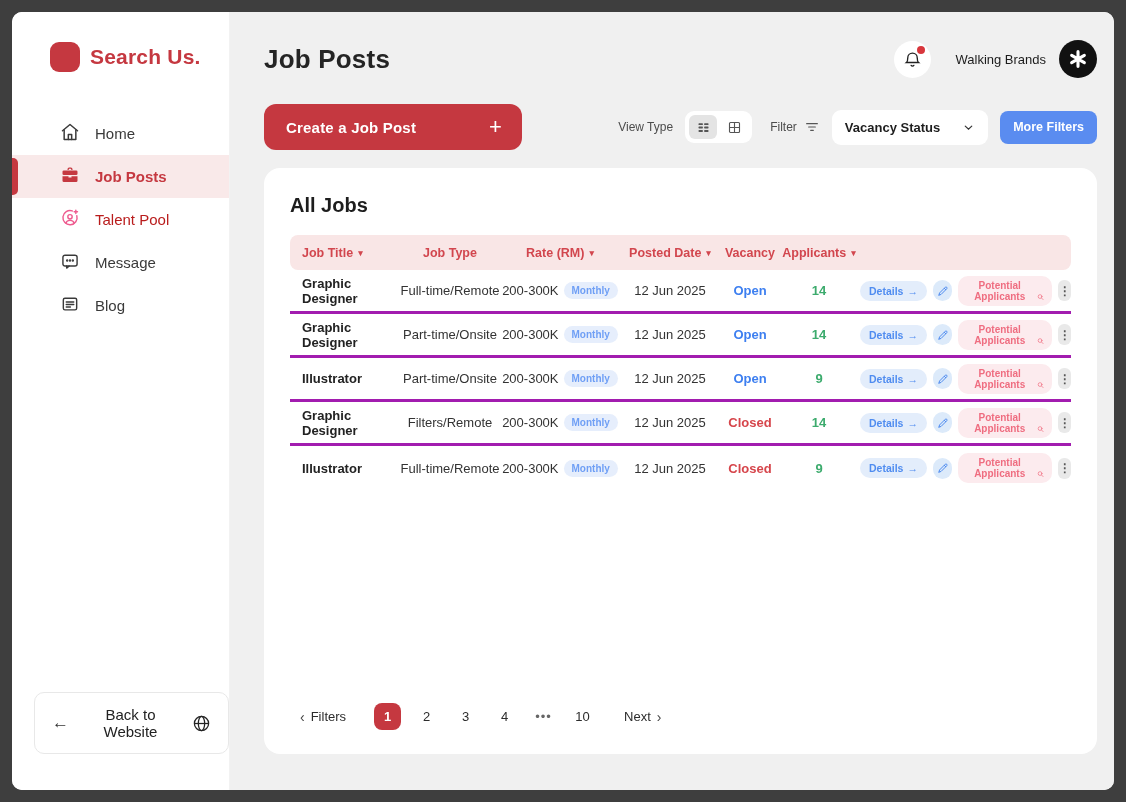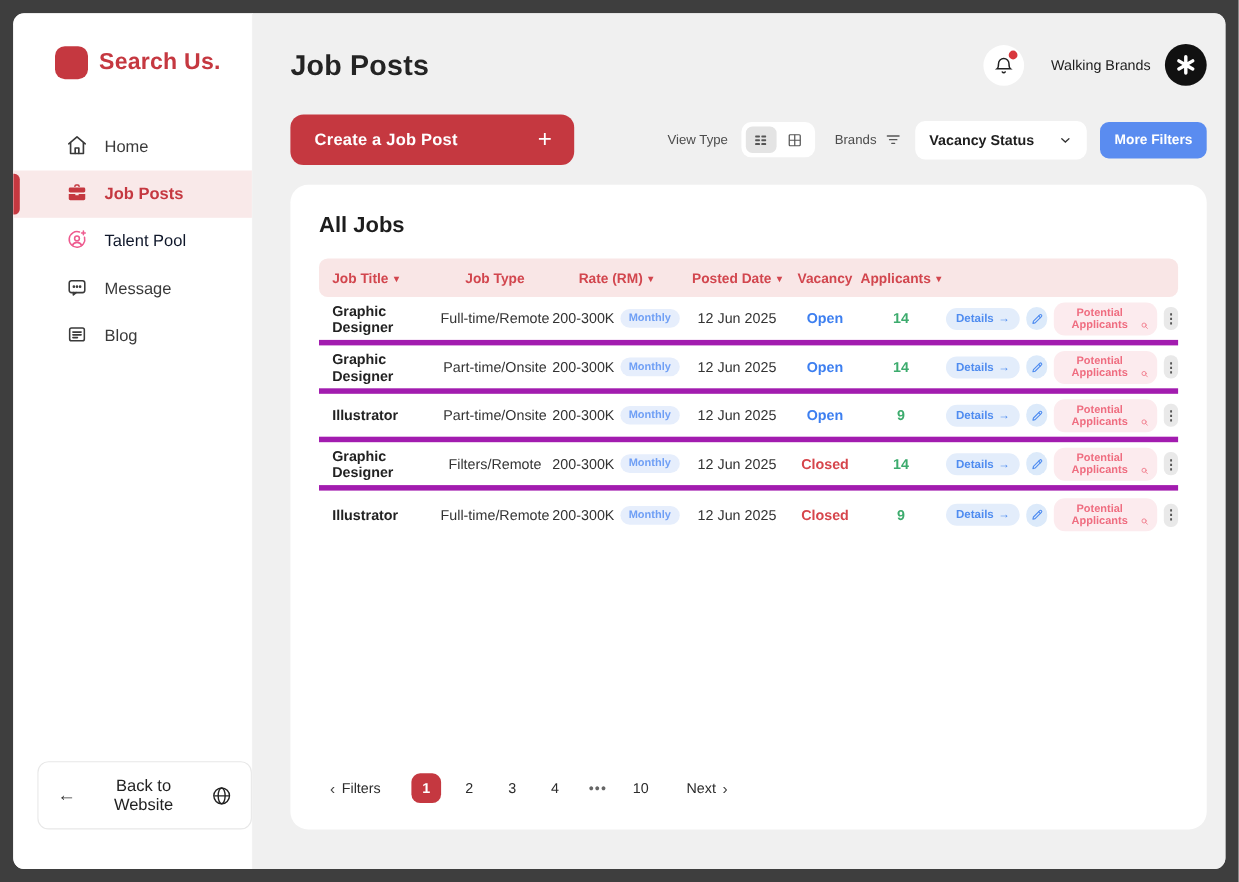--- a/index.html
+++ b/index.html
@@ -32,21 +32,21 @@
     position:relative;
     height:43px; display:flex; align-items:center; gap:15px;
     padding-left:48px; font-size:15px; color:#3a3a3a; cursor:pointer;
   }
   .nav-item svg { width:20px; height:20px; flex:none; }
   .nav-item.active { background:#f9e9e9; color:#c53840; font-weight:bold; }
   .nav-item.active::before {
     content:""; position:absolute; left:0; top:3px;
     width:6px; height:37px; background:#c53840; border-radius:0 5px 5px 0;
   }
-  .nav-item.pink { color:#0f172a; }
+  .nav-item.pink { color:#b91c1c; }
   .back-btn {
     position:absolute; left:22px; bottom:36px;
     display:flex; align-items:center; gap:10px;
     background:#fff; border:1px solid #e8e8e8; border-radius:10px;
     padding:13px 17px; font-size:15px; color:#222; cursor:pointer;
     font-family:"Liberation Sans",sans-serif;
   }
   .back-btn .arrow { font-size:17px; color:#333; }
   
   .main { flex:1; background:#f0f0f0; padding:28px 34px 0 34px; position:relative; }
@@ -91,21 +91,21 @@
   .thead {
     margin-top:18px; height:35px; background:#f9e6e6; border-radius:8px;
     display:grid; grid-template-columns:110px 100px 120px 100px 60px 78px 1fr;
     align-items:center; font-size:12.5px; font-weight:bold; color:#d2464e;
   }
   .th { display:flex; align-items:center; justify-content:center; gap:5px; }
   .th.left { justify-content:flex-start; padding-left:12px; }
   .sort-arrow { font-size:9px; }
   .trow {
     height:44px; display:grid; grid-template-columns:110px 100px 120px 100px 60px 78px 1fr;
-    align-items:center; border-bottom:5px solid #a21caf; font-size:13px; color:#333;
+    align-items:center; border-bottom:3px solid #a21caf; font-size:13px; color:#333;
   }
   .trow:last-of-type { border-bottom:none; }
   .td { text-align:center; }
   .td.left { text-align:left; padding-left:12px; font-weight:bold; color:#222; }
   .rate-cell { display:flex; align-items:center; justify-content:center; gap:5px; }
   .pill-period {
     background:#e6eefc; color:#6f9ff5; font-size:10px; font-weight:bold;
     padding:3px 8px; border-radius:9px;
   }
   .st-open { color:#3d7ff0; font-weight:bold; }
@@ -256,21 +256,21 @@
               </svg>
           </div>
           <div class="view-btn">
             <svg width="15" height="15" viewBox="0 0 24 24" fill="none" stroke="#555" stroke-width="1.8">
                 <rect x="4" y="4" width="16" height="16" rx="1.5"></rect>
                 <path d="M12 4v16M4 12h16"></path>
               </svg>
           </div>
         </div>
         <div class="filter-group">
-          <span class="ctrl-label">Brands</span>
+          <span class="ctrl-label">Filter</span>
           <svg width="16" height="16" viewBox="0 0 24 24" stroke="#555" stroke-width="1.8" stroke-linecap="round">
               <path d="M4 7h16M7 12h10M10 17h4"></path>
             </svg>
         </div>
         <div class="dropdown">
           <span>Vacancy Status</span>
           <svg width="13" height="13" viewBox="0 0 24 24" fill="none" stroke="#333" stroke-width="2.2" stroke-linecap="round">
               <path d="M6 9.5 12 15l6-5.5"></path>
             </svg>
         </div>

